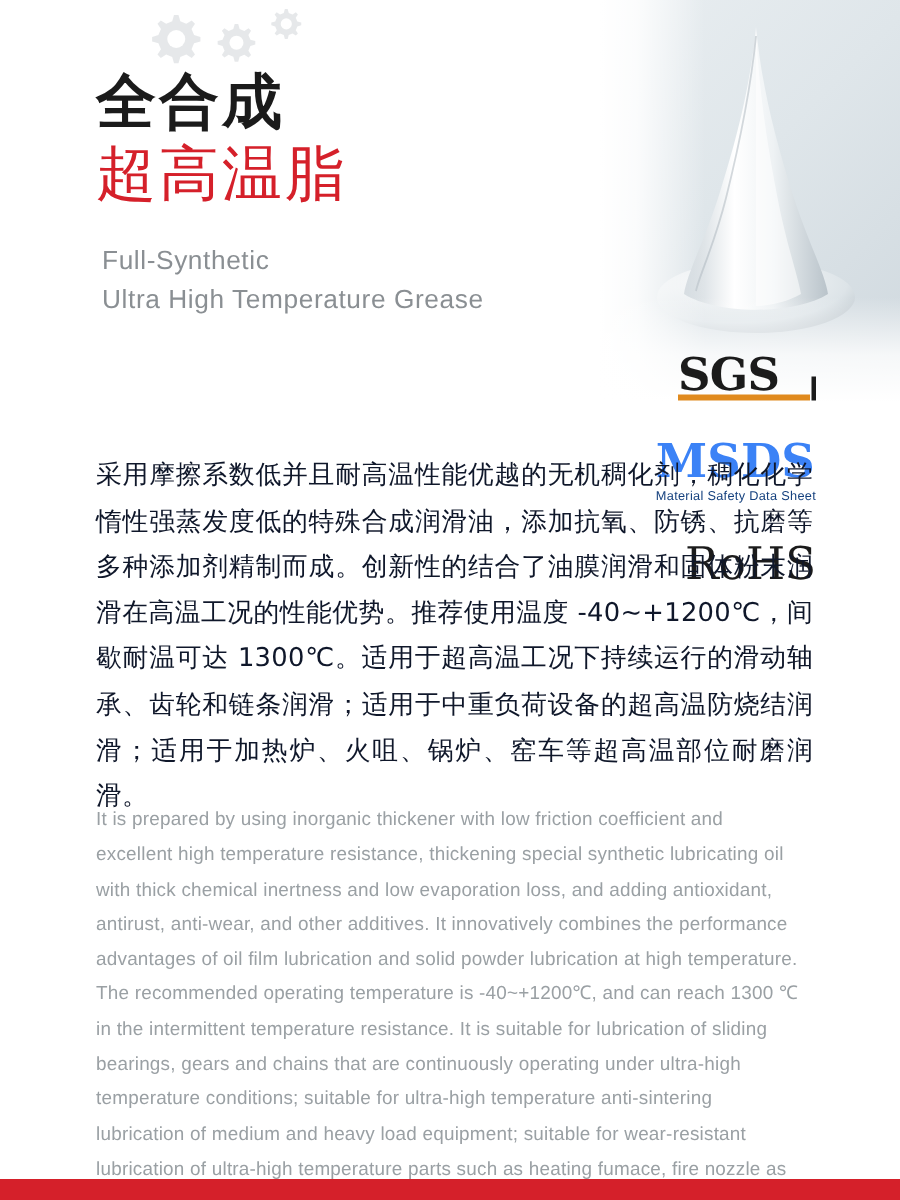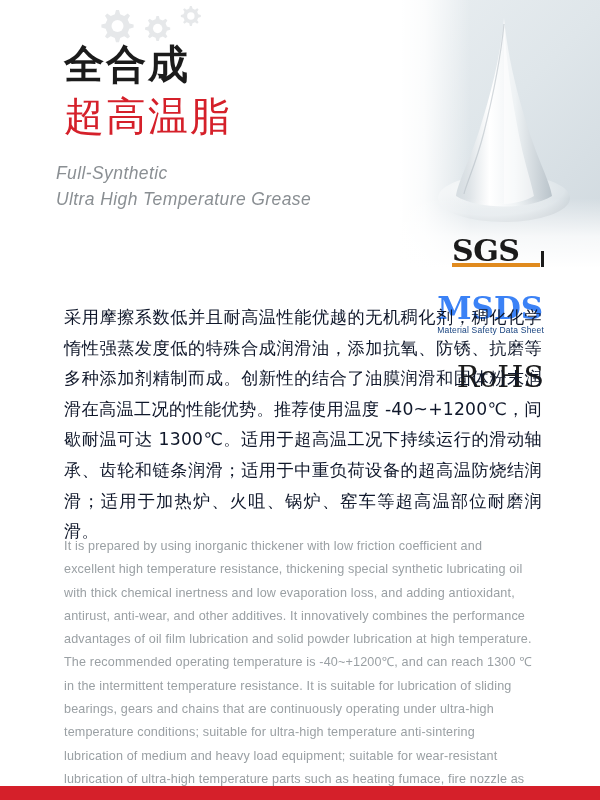--- a/index.html
+++ b/index.html
@@ -53,45 +53,44 @@
   }
 
   
   .headline {
     position: absolute;
     top: 44px;
     left: 64px;
     width: 330px;
   }
   .headline .line1 {
-    font-family: Liberation Mono, monospace;
+    font-family: Liberation Serif, serif;
     font-size: 40px;
     font-weight: bold;
     color: #1b1b1b;
     letter-spacing: 2px;
     line-height: 1.18;
   }
   .headline .line2 {
     font-family: "DejaVu Sans", "Liberation Sans", sans-serif;
     font-size: 40px;
     font-weight: normal;
     color: #d5202a;
     letter-spacing: 2px;
     line-height: 1.18;
     margin-top: 2px;
   }
 
   .subhead {
     position: absolute;
     top: 160px;
-    left: 56px;
+    left: 68px;
     width: 420px;
     color: #8a8f93;
     font-size: 17.5px;
-    font-style: italic;
     line-height: 1.5;
     letter-spacing: 0.4px;
   }
 
   
   .certs {
     position: absolute;
     top: 234px;
     left: 64px;
     width: 480px;

